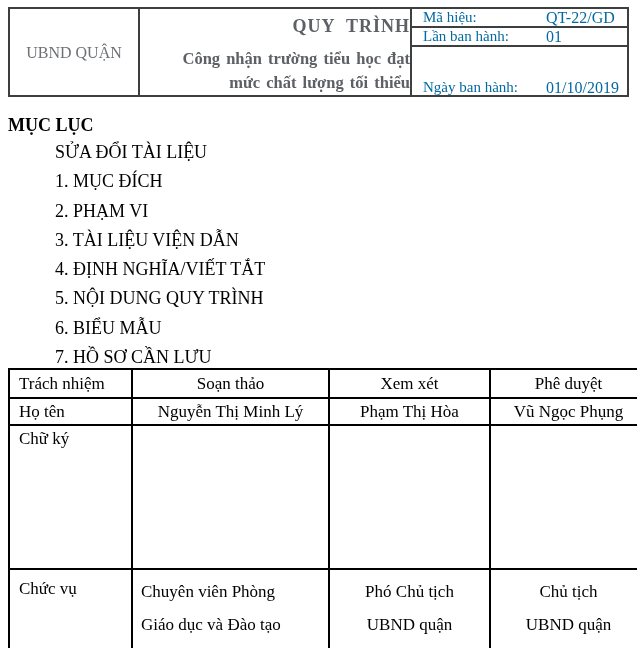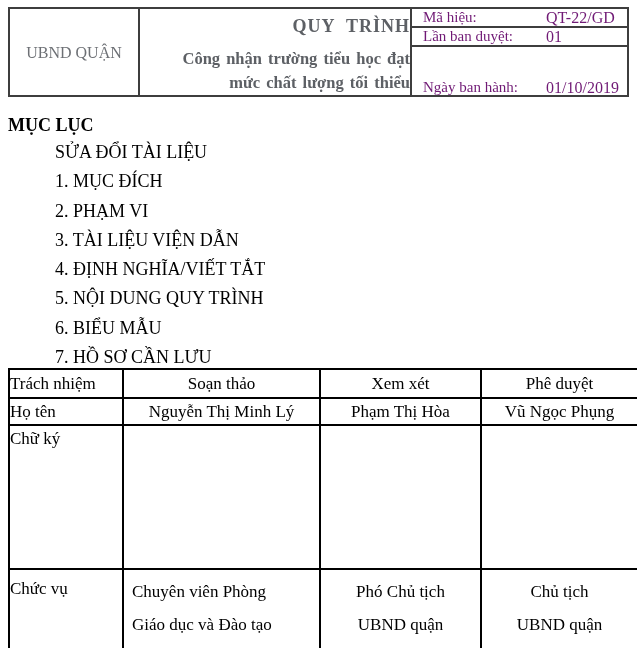--- a/index.html
+++ b/index.html
@@ -62,21 +62,21 @@
   .meta-cell {
     display: flex;
     flex-direction: column;
   }
   .meta-row {
     flex: 1;
     position: relative;
     display: flex;
     align-items: center;
     border-bottom: 2px solid #3e3e3e;
-    color: #701a75;
+    color: #0369a1;
   }
   .meta-row:last-child { border-bottom: none; margin-top: 32px; }
   .meta-label {
     padding-left: 11px;
     font-size: 15px;
   }
   .meta-value {
     position: absolute;
     left: 134px;
     font-size: 16px;
@@ -118,20 +118,21 @@
     padding: 0;
     overflow: hidden;
   }
   .sig-table .c1 { width: 112px; }
   .sig-table .c2 { width: 195px; }
   .sig-table .c3 { width: 159px; }
   .sig-table .c4 { width: 155px; }
 
   .sig-table td.label-cell {
     text-align: left;
+    padding-left: 9px;
   }
   .sig-table td.center-cell { text-align: center; border-radius: 7px; }
 
   .row-header td { height: 27px; }
   .row-name td { height: 25px; }
   .row-sign td { height: 139px; vertical-align: top; }
   .row-sign td.label-cell { padding-top: 3px; }
   .row-role td { height: 69px; vertical-align: top; }
   .row-role td.label-cell { padding-top: 9px; }
   .role-lines { padding-top: 5px; }
@@ -153,21 +154,21 @@
       <div>Công nhận trường tiểu học đạt</div>
       <div>mức chất lượng tối thiểu</div>
     </div>
   </div>
   <div class="meta-cell">
     <div class="meta-row">
       <span class="meta-label">Mã hiệu:</span>
       <span class="meta-value">QT-22/GD</span>
     </div>
     <div class="meta-row">
-      <span class="meta-label">Lần ban duyệt:</span>
+      <span class="meta-label">Lần ban hành:</span>
       <span class="meta-value">01</span>
     </div>
     <div class="meta-row">
       <span class="meta-label">Ngày ban hành:</span>
       <span class="meta-value">01/10/2019</span>
     </div>
   </div>
 </div>
 
 <div class="toc">

